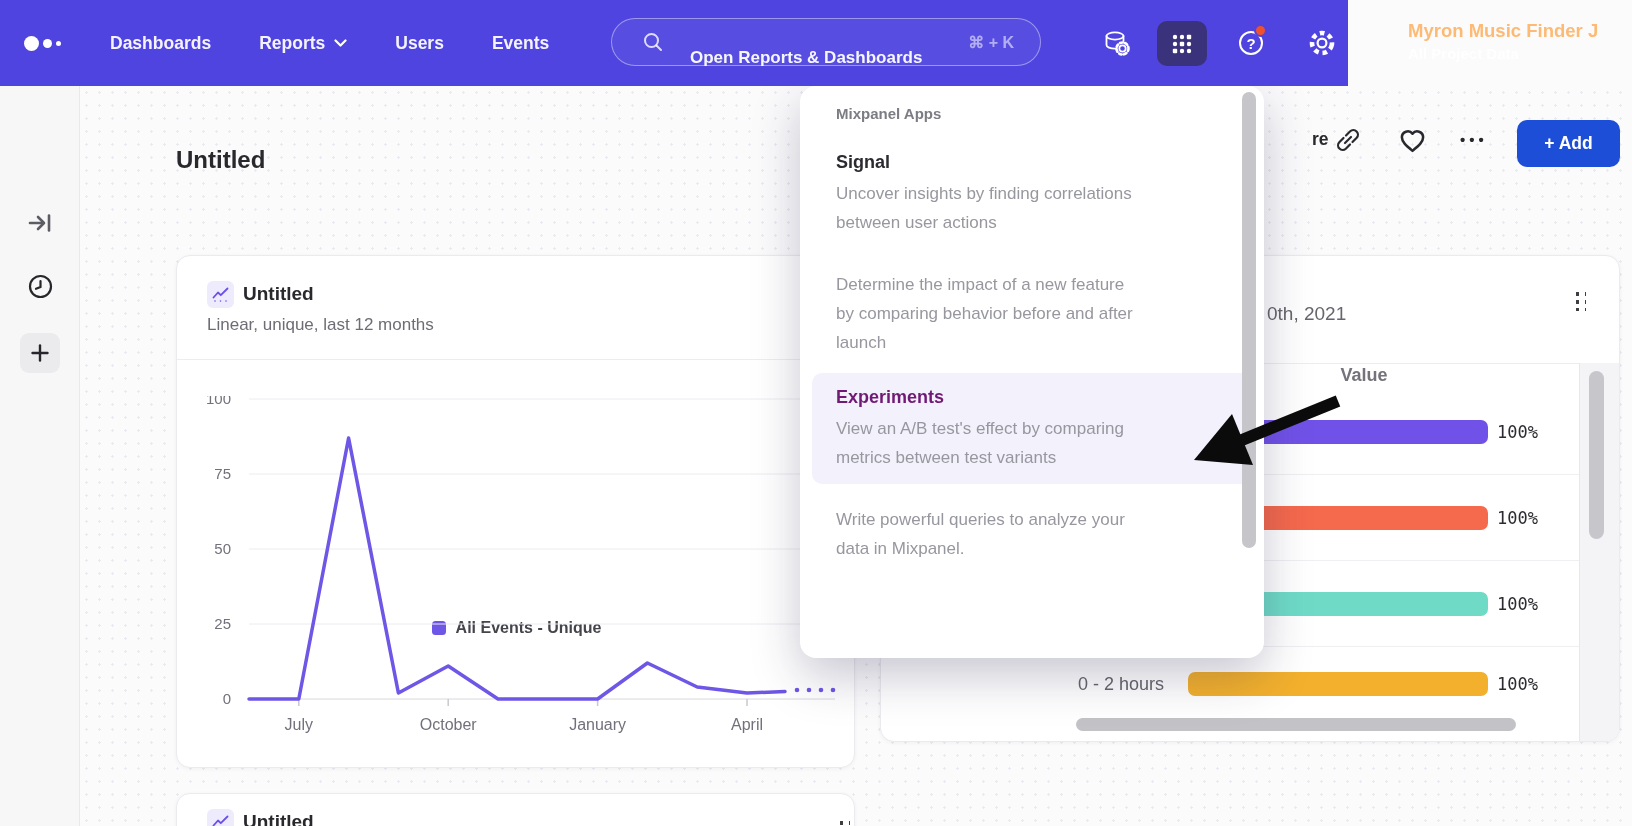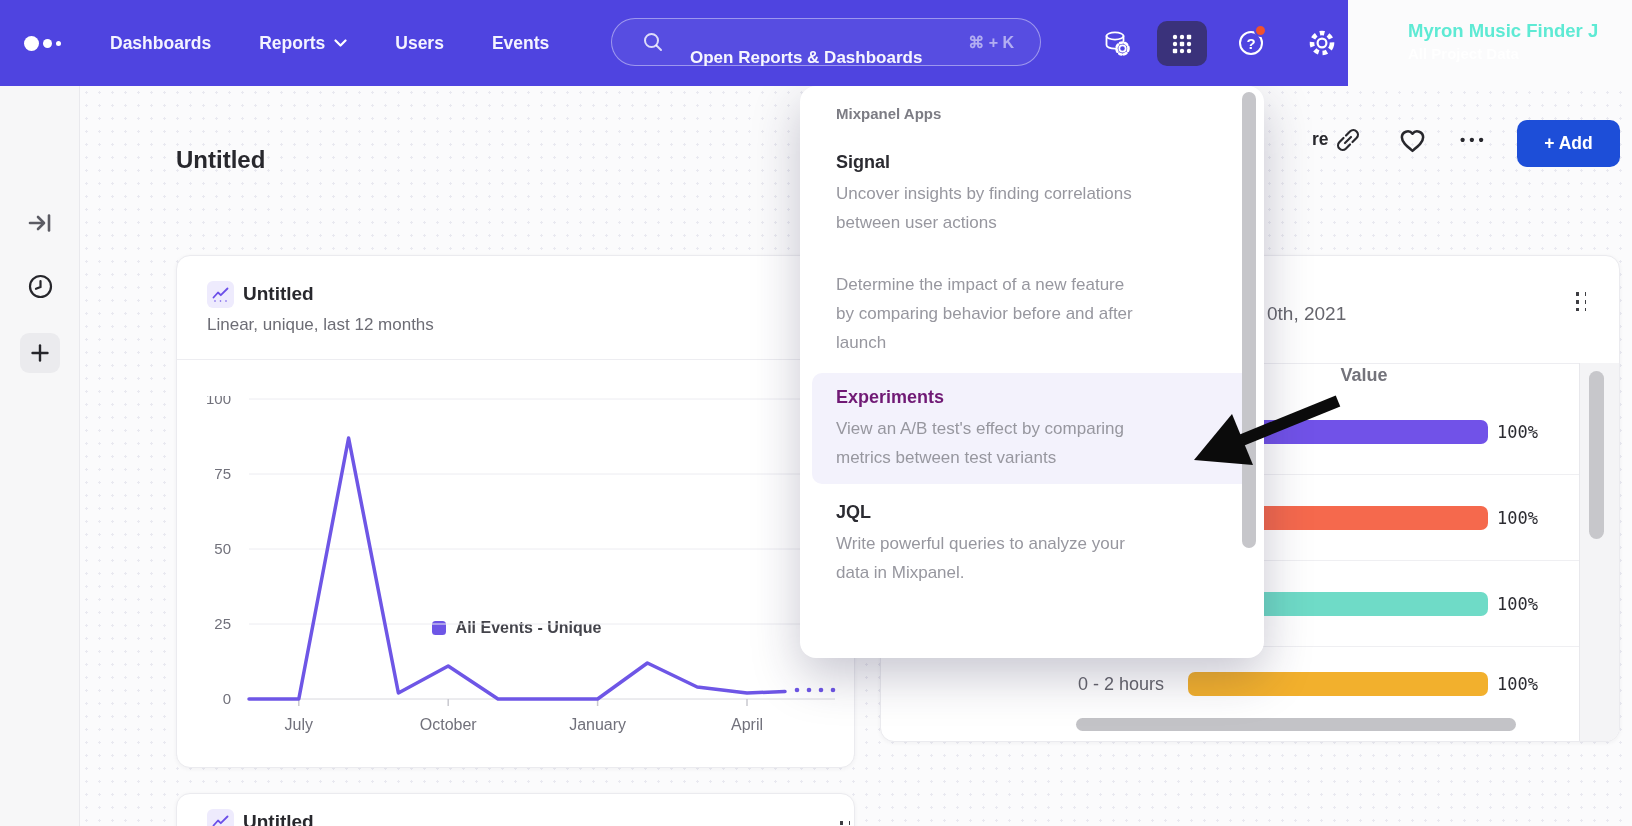--- a/index.html
+++ b/index.html
@@ -14,21 +14,21 @@
   .logo .c3{width:5px;height:5px;border-radius:50%;background:#fff;}
   #nav-links{position:absolute;left:110px;top:0;height:86px;display:flex;align-items:center;gap:48px;}
   .nav-link{color:#f4f3ff;font-size:17.5px;font-weight:600;display:flex;align-items:center;gap:9px;cursor:pointer;white-space:nowrap;}
   .searchbox{position:absolute;left:611px;top:18px;width:430px;height:48px;border:1.5px solid rgba(255,255,255,.42);background:rgba(255,255,255,.05);border-radius:24px;display:flex;align-items:center;padding:0 26px 0 30px;cursor:text;}
   .searchbox .slabel{color:rgba(255,255,255,.95);font-size:17px;font-weight:600;margin-left:26px;margin-top:32px;}
   .searchbox .skey{color:rgba(255,255,255,.55);font-size:16px;font-weight:600;margin-left:auto;}
   .nav-ic{position:absolute;top:0;height:86px;display:flex;align-items:center;cursor:pointer;}
   .apps-btn{position:absolute;left:1157px;top:21px;width:50px;height:45px;border-radius:10px;background:#3a327b;display:flex;align-items:center;justify-content:center;cursor:pointer;}
   .help-badge{position:absolute;left:1254px;top:24px;width:13px;height:13px;border-radius:50%;background:#f0512d;border:2px solid #4f44e0;}
   .userblock{position:absolute;left:1408px;top:19px;cursor:pointer;white-space:nowrap;}
-  .uname{color:#5eead4;font-size:18.5px;font-weight:700;line-height:24px;}
+  .uname{color:#fdba74;font-size:18.5px;font-weight:700;line-height:24px;}
   .uproj{color:rgba(255,255,255,.85);font-size:15px;font-weight:600;line-height:22px;}
 
   
   #sidebar{position:absolute;left:0;top:86px;width:80px;height:740px;background:#f7f7f8;border-right:1px solid #e9e9ed;z-index:5;}
   .sb-btn{position:absolute;left:20px;width:40px;height:40px;display:flex;align-items:center;justify-content:center;cursor:pointer;border-radius:9px;}
   .sb-plus{background:#ebebee;}
 
   
   #content-bg{position:absolute;left:80px;top:86px;right:0;bottom:0;background-color:#fbfbfc;background-image:radial-gradient(circle,#e9e9f0 1.2px,rgba(0,0,0,0) 1.3px);background-size:13px 13px;}
 
@@ -217,21 +217,20 @@
           </div>
         </div>
         <div class="app-item active">
           <div class="app-title">Experiments</div>
           <div class="app-desc">
             <div>View an A/B test's effect by comparing</div>
             <div>metrics between test variants</div>
           </div>
         </div>
         <div class="app-item">
-          <div class="app-title">JQL</div>
           <div class="app-desc">
             <div>Write powerful queries to analyze your</div>
             <div>data in Mixpanel.</div>
           </div>
         </div>
       </div>
     <div id="dd-thumb"></div>
   </div>
 
   <svg id="arrow-svg" width="1632" height="826" viewBox="0 0 1632 826">

